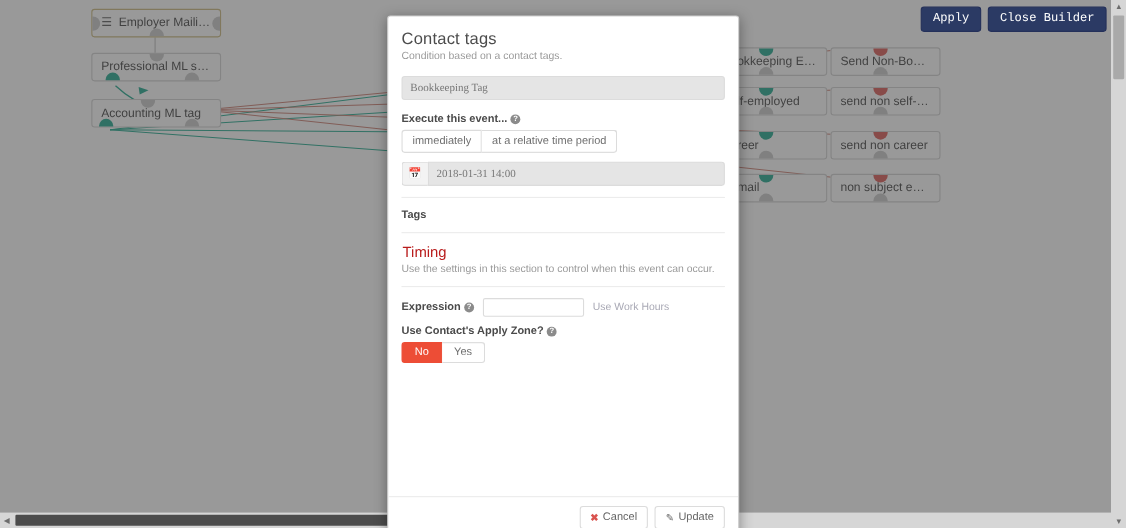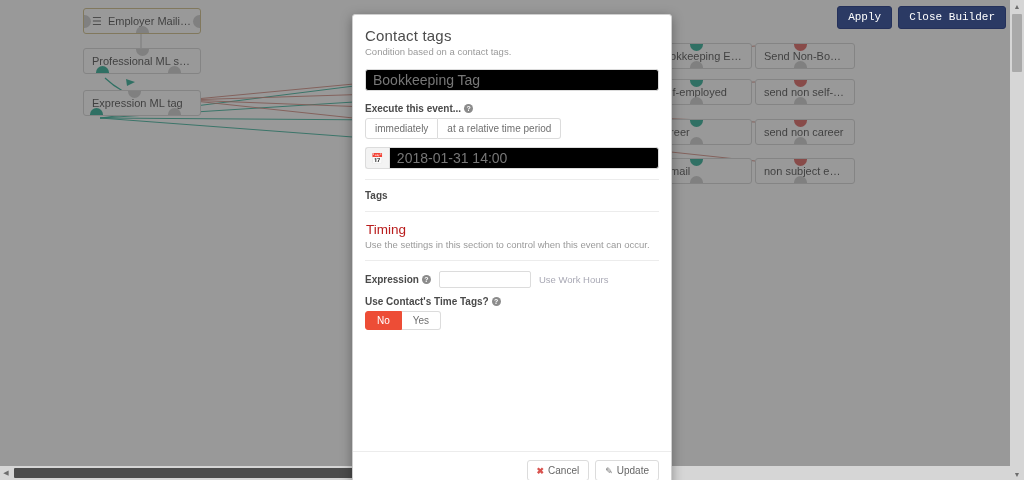--- a/index.html
+++ b/index.html
@@ -120,24 +120,24 @@
     display: block;
     margin-bottom: 4px;
   }
 
   .text-input {
     width: 100%;
     height: 22px;
     border: 1px solid #dcdcdc;
     border-radius: 3px;
     padding: 0 7px;
-    font-size: 14px;
+    font-size: 10px;
     color: #777;
-    font-family: Liberation Sans, sans-serif;
-    background: #000000;
+    font-family: Liberation Serif, serif;
+    background: #e5e5e5;
     outline: none;
   }
 
   .spacer-12 { height: 12px; }
   .spacer-8 { height: 8px; }
   .hr { border: 0; border-top: 1px solid #ececec; margin: 10px 0; }
 
   
   .btn-group { display: flex; }
   .btn-group .gbtn {
@@ -361,21 +361,21 @@
     </div>
 
     <div class="node" style="left:83px; top:48px; width:118px;">
       <span class="node-label">Professional ML segment</span>
       <span class="dot top"></span>
       <span class="dot bottom green" style="left:18px;"></span>
       <span class="dot bottom" style="left:90px;"></span>
     </div>
 
     <div class="node" style="left:83px; top:90px; width:118px;">
-      <span class="node-label">Expression ML tag</span>
+      <span class="node-label">Accounting ML tag</span>
       <span class="dot top" style="left:50px;"></span>
       <span class="dot bottom green" style="left:12px;"></span>
       <span class="dot bottom" style="left:90px;"></span>
     </div>
 
     <div class="node" style="left:655px; top:43px; width:97px;">
       <span class="node-label">ookkeeping Email</span>
       <span class="dot top green" style="left:40px;"></span>
       <span class="dot bottom" style="left:40px;"></span>
     </div>
@@ -471,21 +471,21 @@
           <span>Expression</span><span class="help-icon">?</span>
         </label>
         <input class="expr-input" type="text" value="" style="">
         <a class="link" href="#">Use Work Hours</a>
       </div>
 
       <div class="spacer-8"></div>
 
       
       <label class="field-label">
-        <span>Use Contact's Time Tags?</span><span class="help-icon">?</span>
+        <span>Use Contact's Apply Zone?</span><span class="help-icon">?</span>
       </label>
       <div class="toggle">
         <button class="tbtn active-danger">No</button>
         <button class="tbtn">Yes</button>
       </div>
 
       
 
       
       

